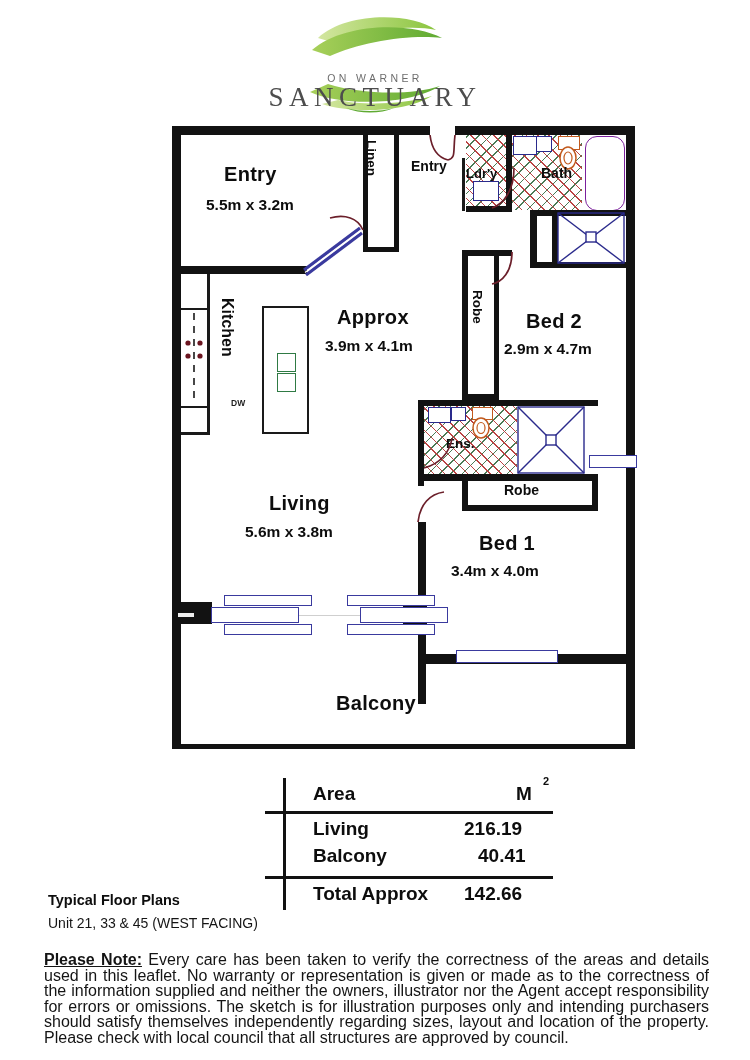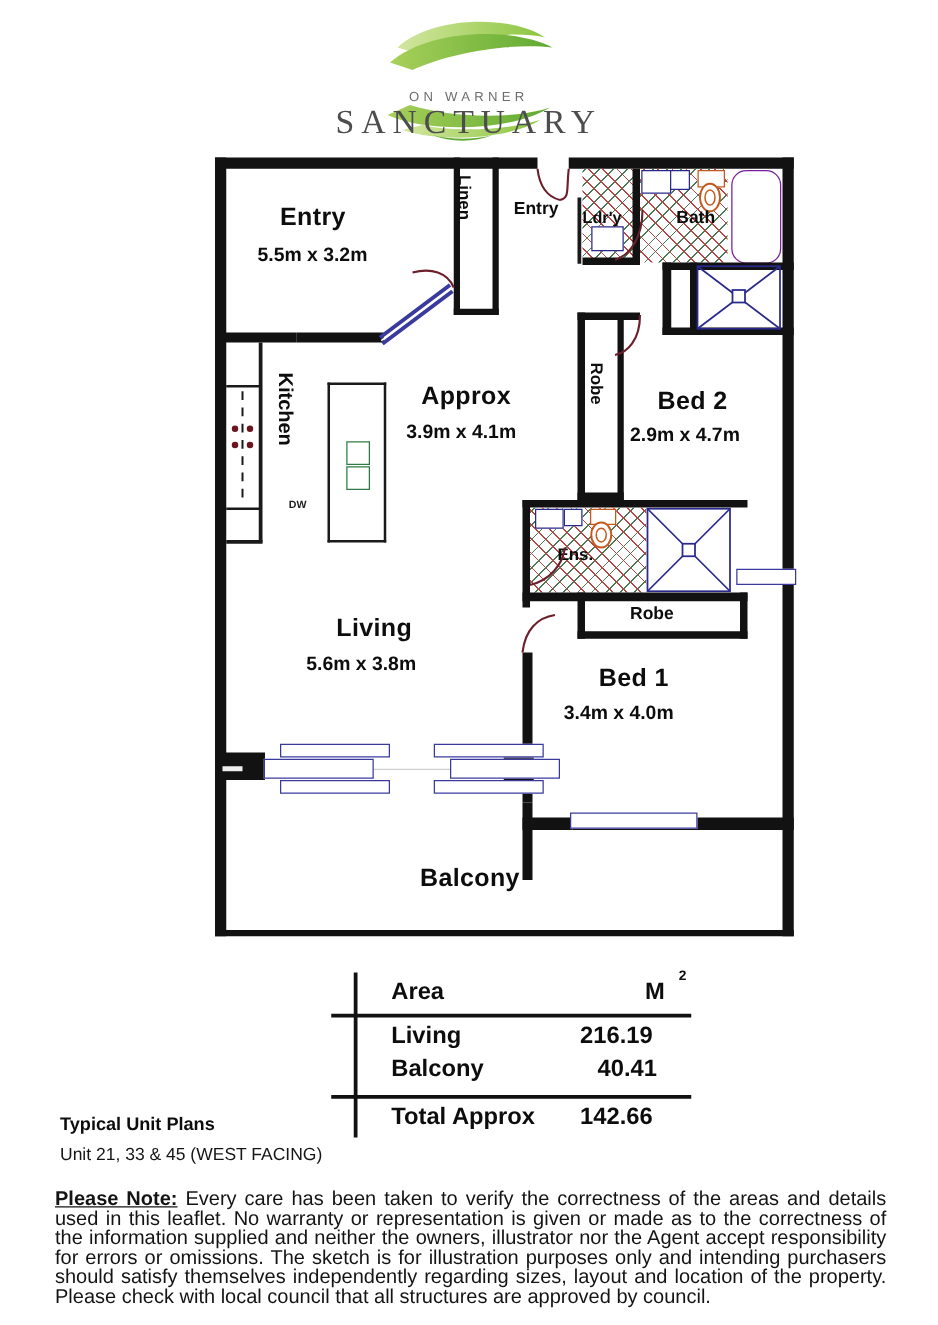--- a/index.html
+++ b/index.html
@@ -271,16 +271,16 @@
   <div class="tbl-txt" style="left:464px;top:48px;font-size:19px;">216.19</div>
 
   <div class="tbl-txt" style="left:313px;top:75px;font-size:19px;">Balcony</div>
   <div class="tbl-txt" style="left:478px;top:75px;font-size:19px;">40.41</div>
 
   <div class="tbl-txt" style="left:313px;top:113px;font-size:19px;">Total Approx</div>
   <div class="tbl-txt" style="left:464px;top:113px;font-size:19px;">142.66</div>
 </div>
 
 <div id="footer">
-  <div class="f-title">Typical Unit Plans</div>
+  <div class="f-title">Typical Floor Plans</div>
   <div class="f-sub">Unit 21, 33 &amp; 45  (WEST FACING)</div>
   <div id="note"><b>Please Note:</b><span> Every care has  been  taken to verify  the correctness of the areas and   details used in  this leaflet. No warranty  or representation  is given or made as to the correctness of the information supplied  and neither the  owners,  illustrator  nor  the  Agent   accept   responsibility  for  errors  or  omissions.  The  sketch  is   for illustration purposes only and intending purchasers should satisfy themselves independently  regarding sizes, layout and location of the property.  Please check with local council that all structures are approved by council.</span></div>
 </div>
 
 </body></html>

